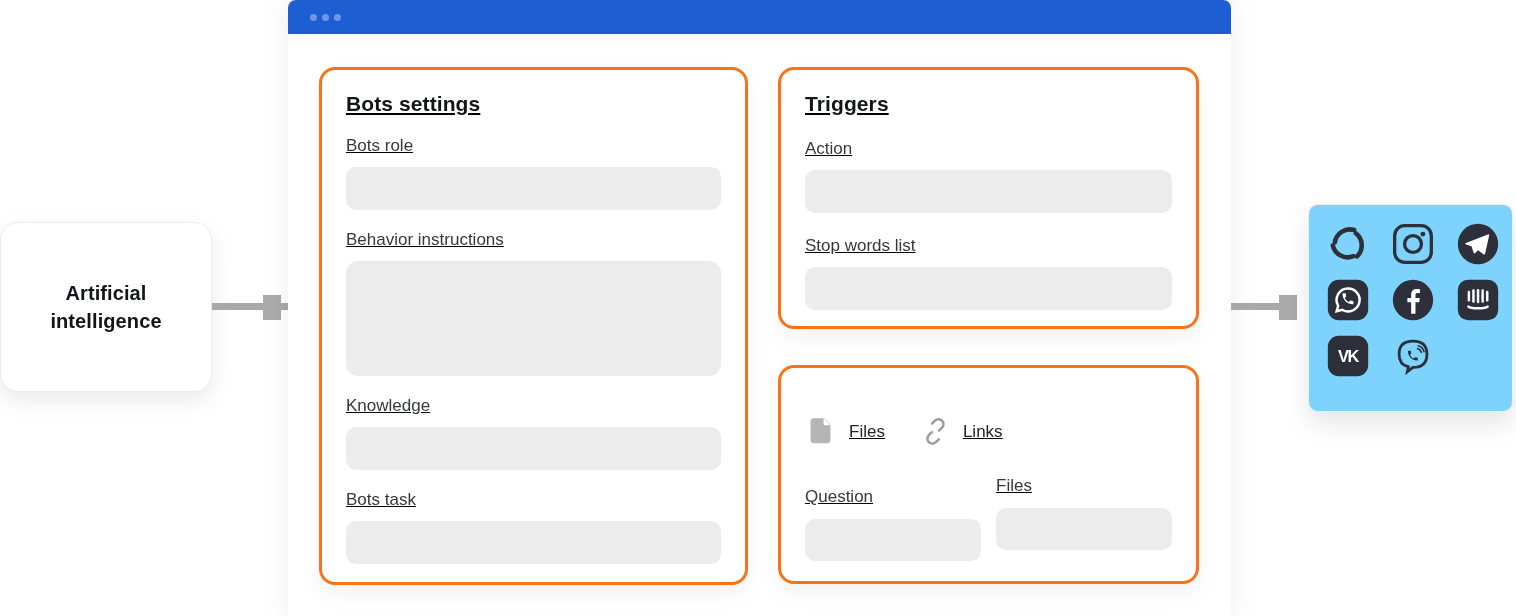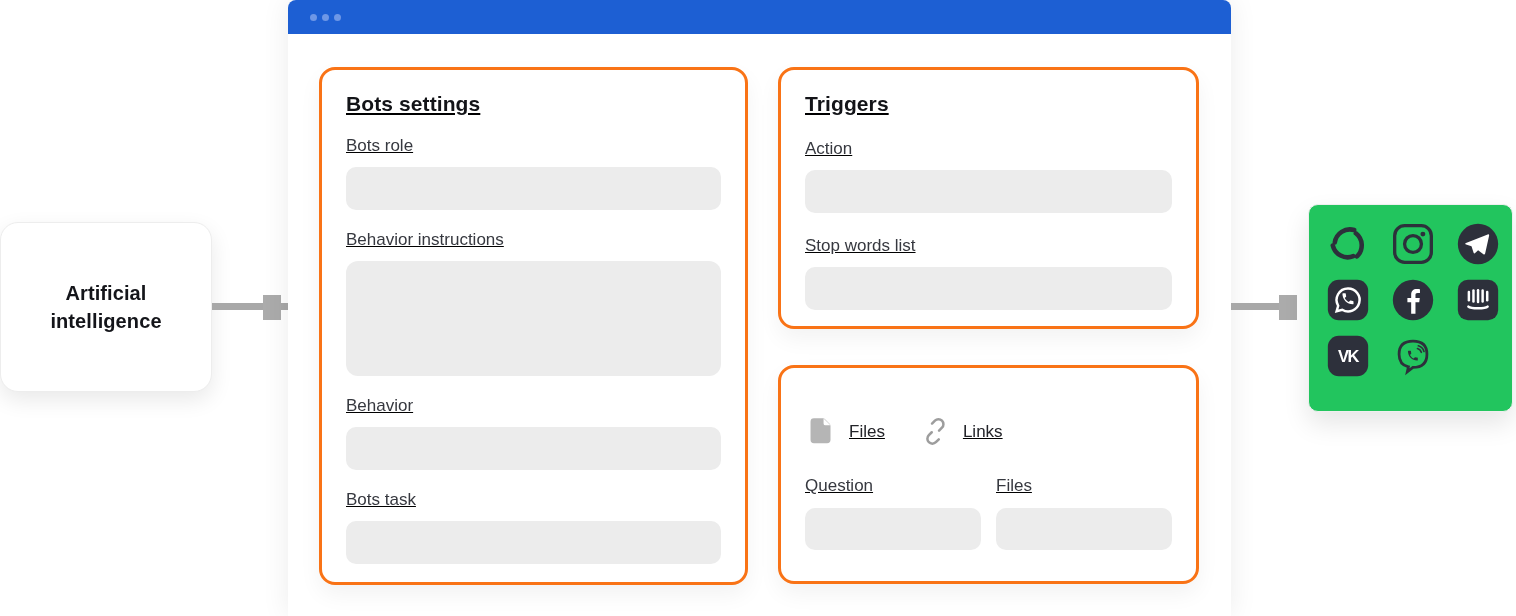--- a/index.html
+++ b/index.html
@@ -76,21 +76,21 @@
   .kb-tabs { display: flex; align-items: center; gap: 34px; margin-top: 25px; height: 34px; }
   .kb-tab { display: flex; align-items: center; gap: 14px; cursor: default; }
   .kb-tab .tab-label { font-size: 17px; font-weight: 500; color: #232429; }
   .kb-grid { display: flex; gap: 15px; margin-top: 26px; }
   .kb-col { flex: 1; }
   .kb-col .field { height: 42px; margin-top: 12px; }
 
   
   .integrations {
     position: absolute; left: 1308px; top: 204px; width: 205px; height: 208px;
-    background: #22c55e; border: 1px solid #efefef; border-radius: 10px;
+    background: #7dd3fc; border: 1px solid #efefef; border-radius: 10px;
     box-shadow: 0 12px 26px rgba(0,0,0,0.10);
     display: grid; grid-template-columns: repeat(3, 44px);
     gap: 12px 21px; padding: 17px; align-content: start; text-align: center;
   }
   .app-icon { width: 44px; height: 44px; display: flex; align-items: center; justify-content: center; }
   .app-icon svg { width: 44px; height: 44px; display: block; }
 </style>
 </head>
 <body>
 
@@ -113,21 +113,21 @@
         <span class="dot"></span>
       </div>
     </div>
 
     <div class="card card-bots">
       <div class="card-title">Bots settings</div>
       <div class="field-label first">Bots role</div>
       <div class="field" role="textbox"></div>
       <div class="field-label">Behavior instructions</div>
       <div class="field tall" role="textbox"></div>
-      <div class="field-label">Behavior</div>
+      <div class="field-label">Knowledge</div>
       <div class="field" role="textbox"></div>
       <div class="field-label">Bots task</div>
       <div class="field" role="textbox"></div>
     </div>
 
     <div class="card card-triggers">
       <div class="card-title">Triggers</div>
       <div class="field-label first">Action</div>
       <div class="field" role="textbox"></div>
       <div class="field-label">Stop words list</div>
@@ -150,21 +150,21 @@
             <svg width="30" height="30" viewBox="0 0 32 32" fill="none" stroke="#9d9d9d" stroke-width="2.7" stroke-linecap="round">
               <path d="M13.6 18.4l-3.1 3.1a5.3 5.3 0 0 0 7.5 7.5l3.1-3.1"></path>
               <path d="M18.4 13.6l3.1-3.1a5.3 5.3 0 0 1 7.5 7.5l-3.1 3.1" transform="translate(-4.5 -4.5)"></path>
             </svg>
           </span>
           <span class="tab-label">Links</span>
         </div>
       </div>
       <div class="kb-grid">
         <div class="kb-col">
-          <div class="field-label" style="margin-top:0">Question</div>
+          <div class="field-label" style="margin-top:11px">Question</div>
           <div class="field" role="textbox"></div>
         </div>
         <div class="kb-col">
           <div class="field-label" style="margin-top:0">Files</div>
           <div class="field" role="textbox"></div>
         </div>
       </div>
     </div>
   </div>
 

